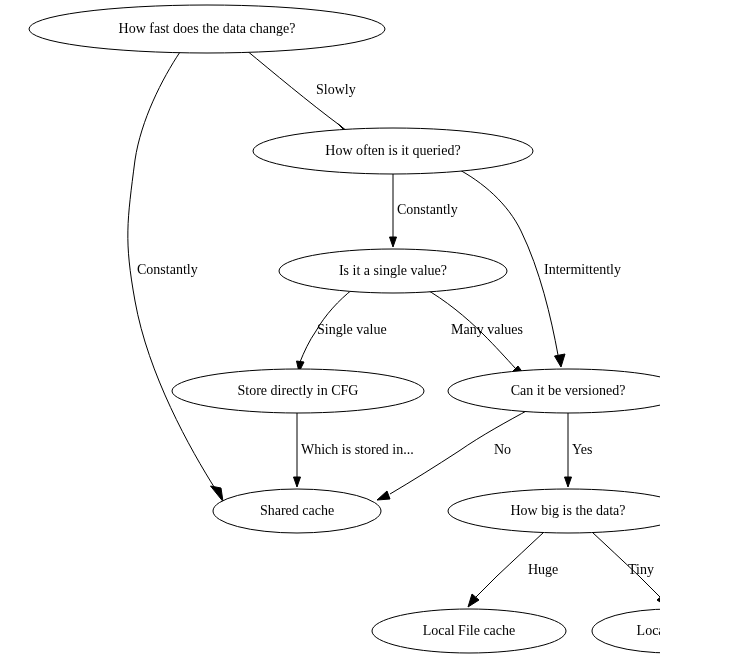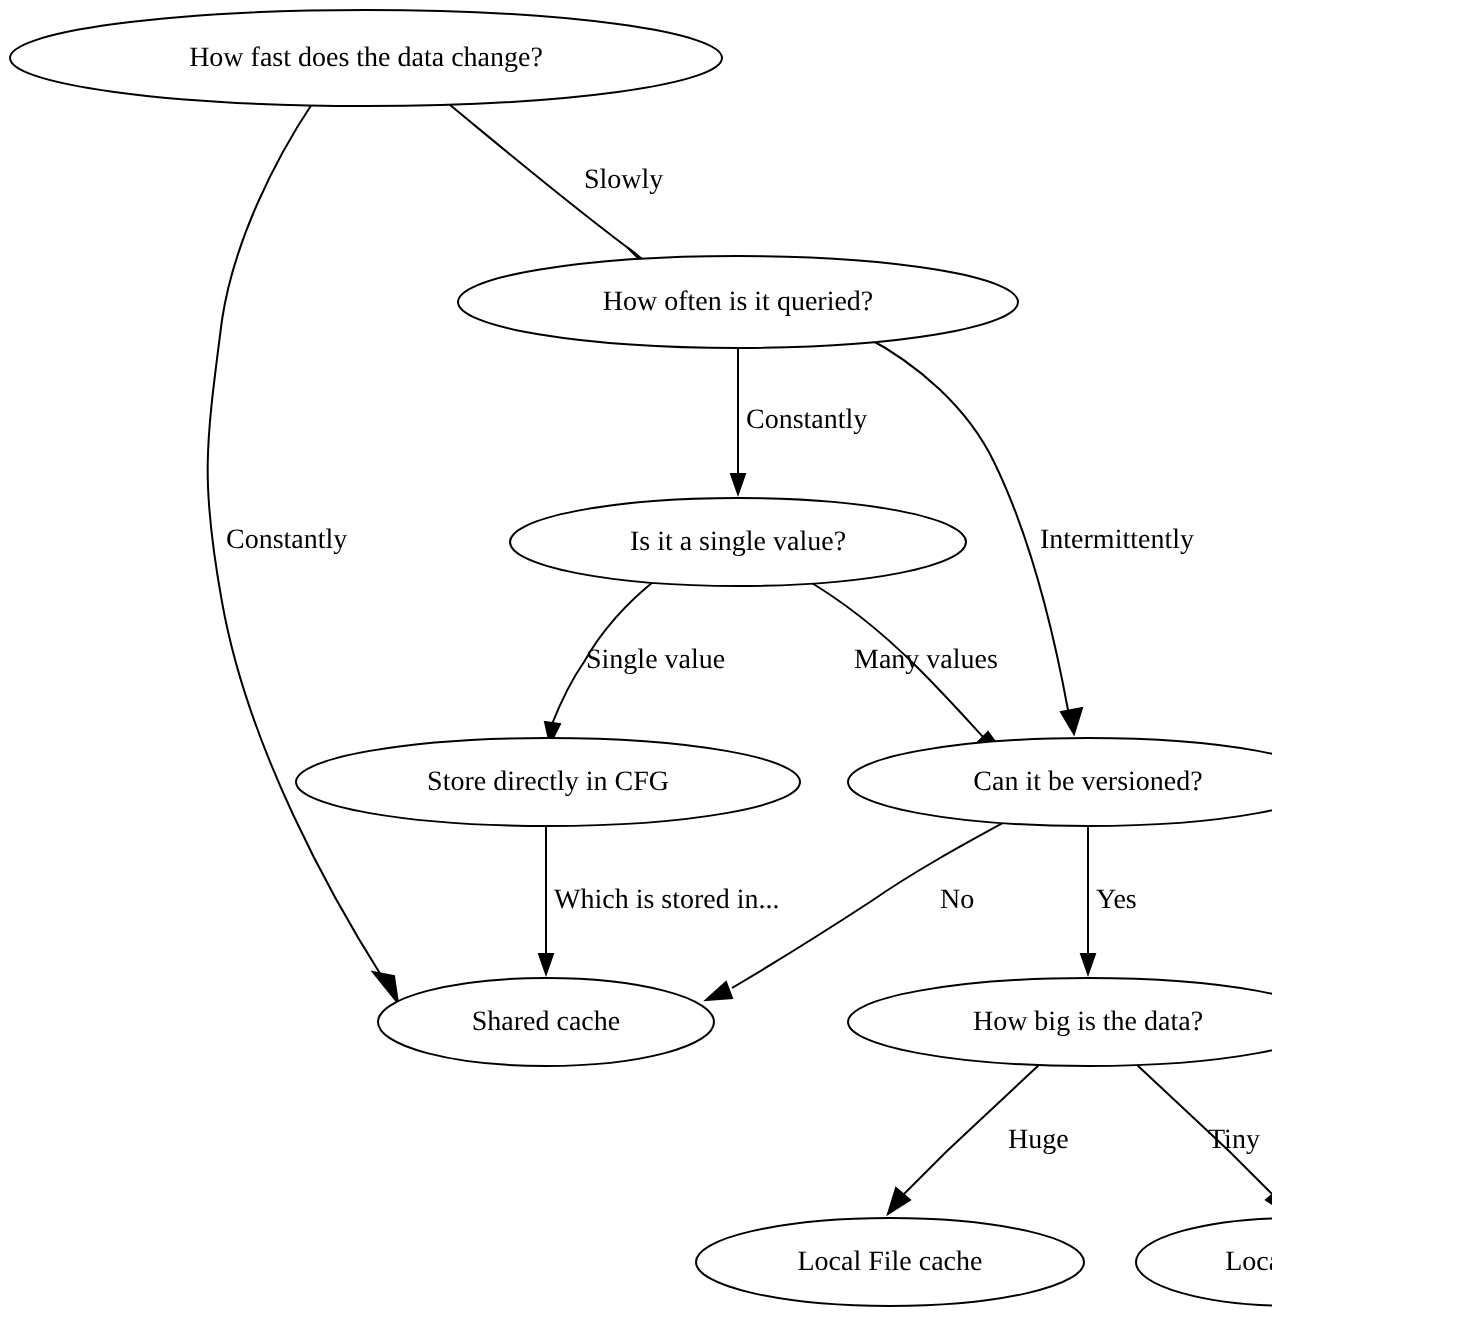--- a/index.html
+++ b/index.html
@@ -6,20 +6,21 @@
     margin: 0;
     padding: 0;
     background: #ffffff;
   }
   #canvas-wrap {
     position: relative;
     width: 636px;
     height: 661px;
     background: #14b8a6;
     overflow: hidden;
+    margin-left: 24px;
   }
   svg#graph {
     display: block;
     width: 734px;
     height: 661px;
     background: #ffffff;
   }
   .node-ellipse {
     fill: #ffffff;
     stroke: #000000;

